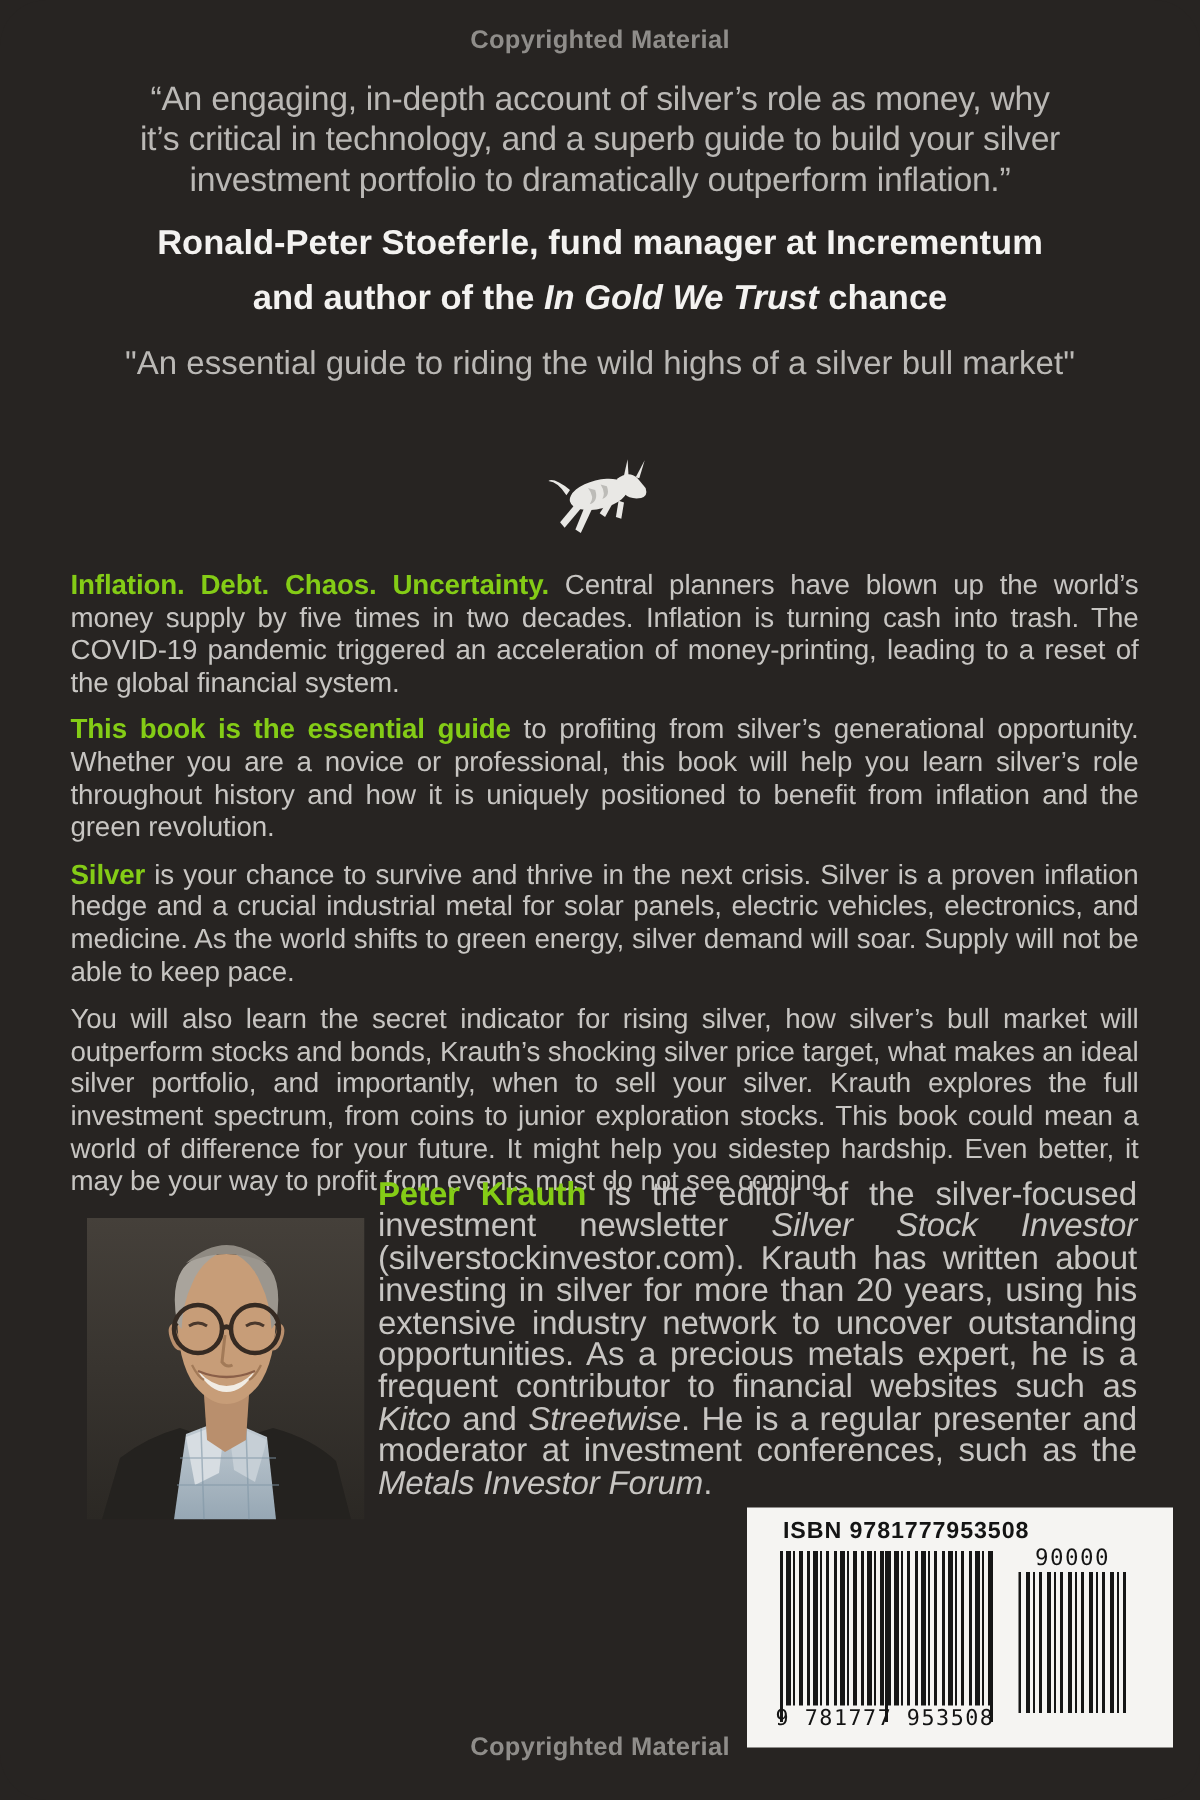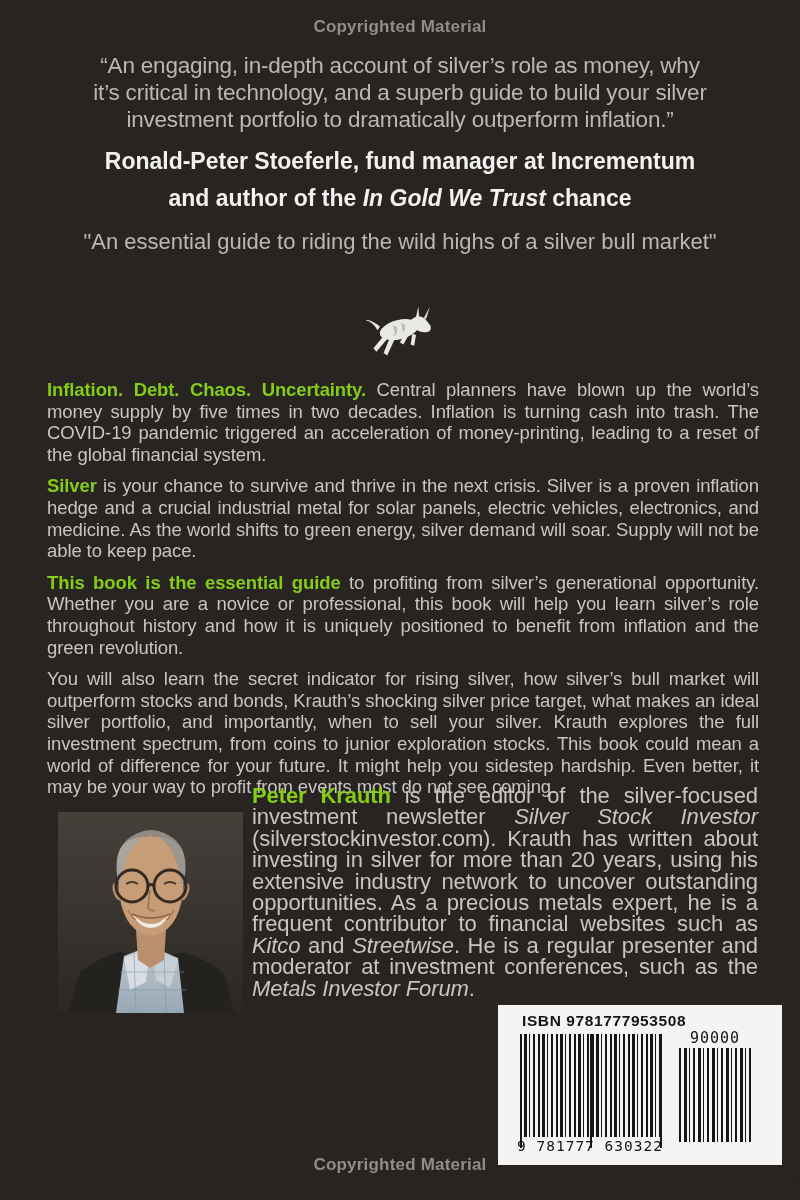--- a/index.html
+++ b/index.html
@@ -122,22 +122,22 @@
       <path d="M95,20 L94,2 L90,20 Z"></path>
     </g>
     <g fill="#9a9995" opacity="0.55">
       <path d="M50,34 q8,10 2,18 q10,-4 6,-16 Z"></path>
       <path d="M64,30 q6,9 2,16 q9,-3 5,-14 Z"></path>
     </g>
   </svg>
 
   <div id="blurb">
     <p><span class="b">Inflation. Debt. Chaos. Uncertainty.</span><span> Central planners have blown up the world’s money supply by five times in two decades. Inflation is turning cash into trash. The COVID-19 pandemic triggered an acceleration of money-printing, leading to a reset of the global financial system.</span></p>
+    <p><span class="b">This book is the essential guide</span><span> to profiting from silver’s generational opportunity. Whether you are a novice or professional, this book will help you learn silver’s role throughout history and how it is uniquely positioned to benefit from inflation and the green revolution.</span></p>
     <p><span class="b">Silver</span><span> is your chance to survive and thrive in the next crisis. Silver is a proven inflation hedge and a crucial industrial metal for solar panels, electric vehicles, electronics, and medicine. As the world shifts to green energy, silver demand will soar. Supply will not be able to keep pace.</span></p>
-    <p><span class="b">This book is the essential guide</span><span> to profiting from silver’s generational opportunity. Whether you are a novice or professional, this book will help you learn silver’s role throughout history and how it is uniquely positioned to benefit from inflation and the green revolution.</span></p>
     <p><span>You will also learn the secret indicator for rising silver, how silver’s bull market will outperform stocks and bonds, Krauth’s shocking silver price target, what makes an ideal silver portfolio, and importantly, when to sell your silver. Krauth explores the full investment spectrum, from coins to junior exploration stocks. This book could mean a world of difference for your future. It might help you sidestep hardship. Even better, it may be your way to profit from events most do not see coming.</span></p>
   </div>
 
   <svg id="author-photo" viewBox="0 0 185 201" xmlns="http://www.w3.org/2000/svg">
     <defs>
       <linearGradient id="pbg" x1="0" y1="0" x2="0" y2="1">
         <stop offset="0" stop-color="#45403a"></stop>
         <stop offset="1" stop-color="#2b2824"></stop>
       </linearGradient>
       <linearGradient id="shirt" x1="0" y1="0" x2="0" y2="1">
@@ -189,20 +189,20 @@
   </svg>
 
   <div id="author-bio"><span class="b">Peter Krauth</span><span> is the editor of the silver-focused investment newsletter </span><span class="i">Silver Stock Investor</span><span> (silverstockinvestor.com). Krauth has written about investing in silver for more than 20 years, using his extensive industry network to uncover outstanding opportunities. As a precious metals expert, he is a frequent contributor to financial websites such as </span><span class="i">Kitco</span><span> and </span><span class="i">Streetwise</span><span>. He is a regular presenter and moderator at investment conferences, such as the </span><span class="i">Metals Investor Forum</span><span>.</span></div>
 
   <div id="isbn-box">
     <div id="isbn-label">ISBN 9781777953508</div>
     <div id="barcode-main"></div>
     <div id="guard-l" class="guard"></div>
     <div id="guard-c" class="guard"></div>
     <div id="guard-r" class="guard"></div>
-    <div id="barcode-digits">9 781777 630322</div>
+    <div id="barcode-digits">9 781777 953508</div>
     <div id="price-code">90000</div>
     <div id="barcode-supp"></div>
   </div>
 
   <div id="copyright-bottom" class="copyright">Copyrighted Material</div>
 
 </div>
 
 </body></html>

